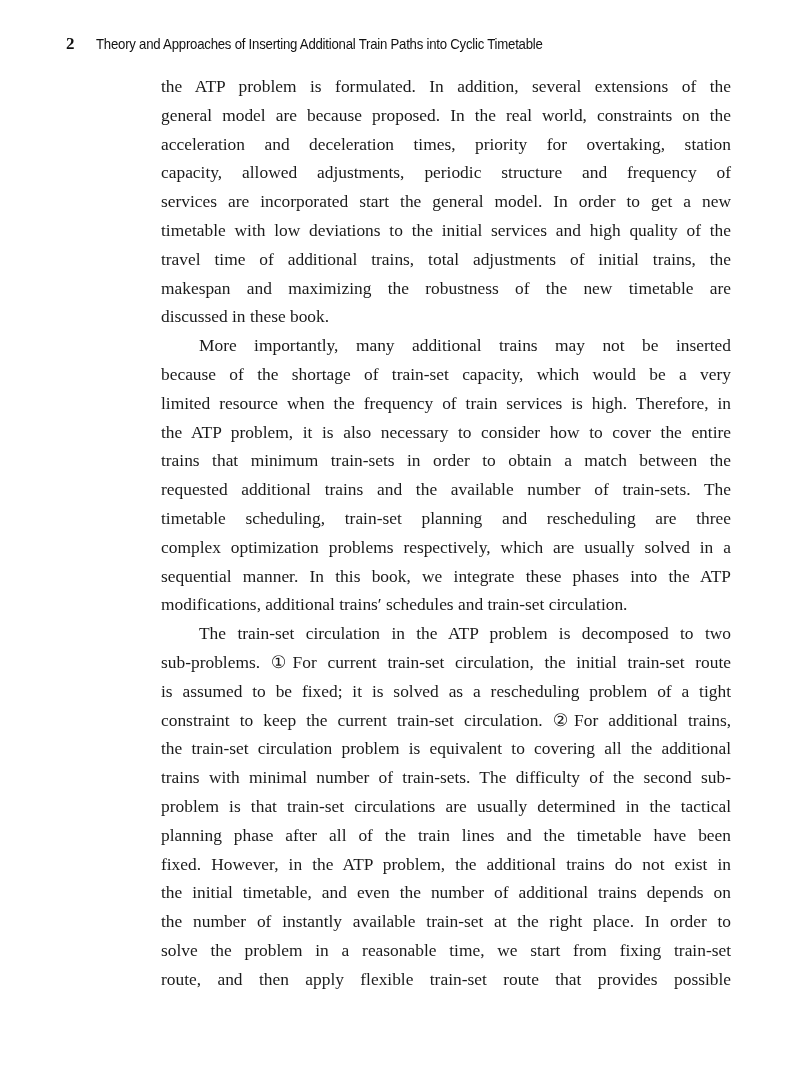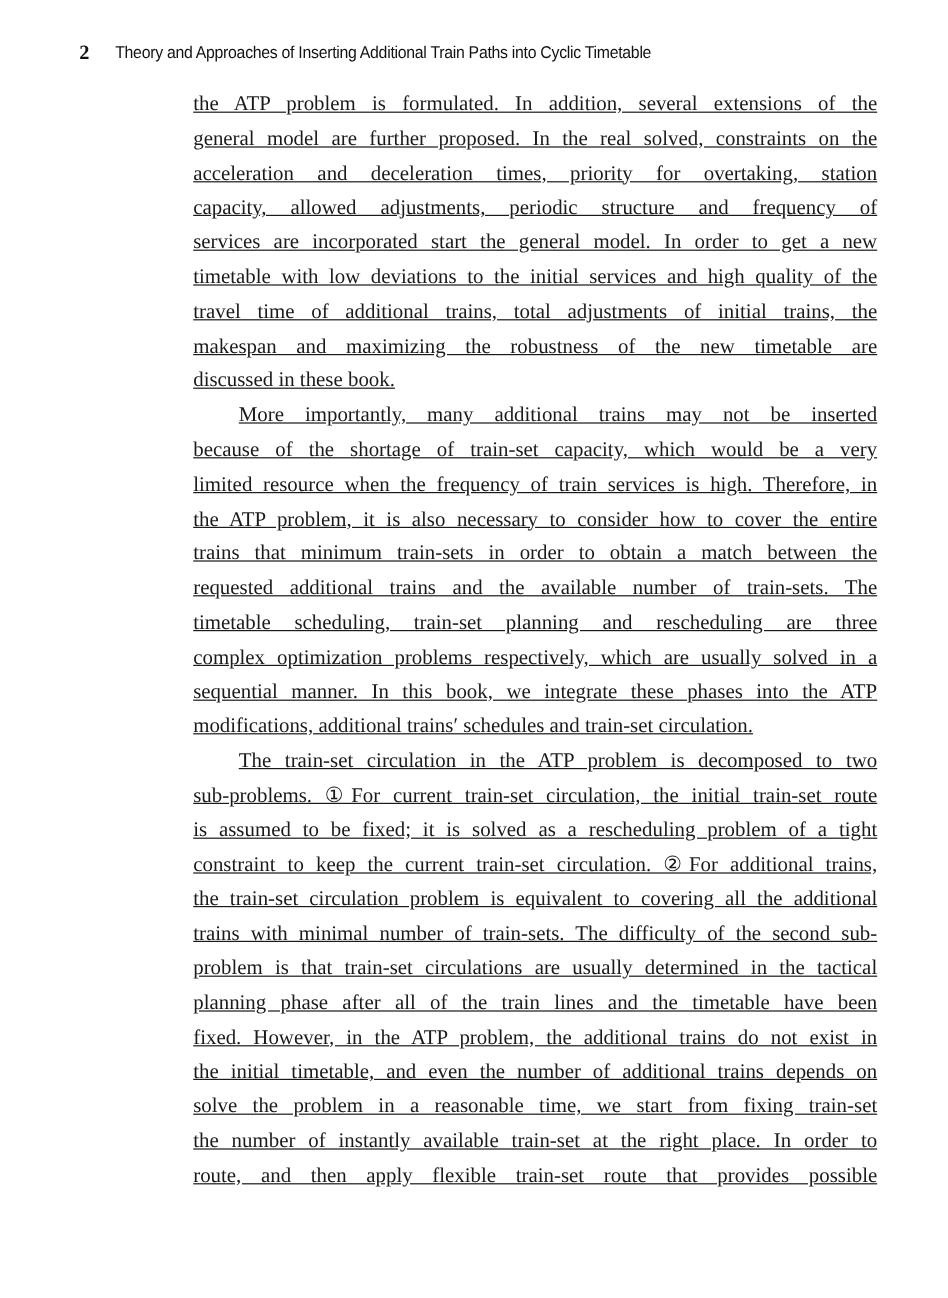--- a/index.html
+++ b/index.html
@@ -54,34 +54,34 @@
       text-align-last: justify;
       white-space: nowrap;
       overflow: visible;
     }
     .line.last {
       text-align-last: left;
     }
     .line.indent {
       padding-left: 38px;
     }
-    .para { display: block; text-decoration: underline; }
+    .para { display: block; }
   </style>
 </head>
 <body>
 
 <header class="running-head">
   <span class="page-number">2</span>
   <span class="running-title">Theory and Approaches of Inserting Additional Train Paths into Cyclic Timetable</span>
 </header>
 
 <main class="body-text">
   <div class="para">
     <span class="line">the ATP problem is formulated. In addition, several extensions of the</span>
-    <span class="line">general model are further proposed. In the real solved, constraints on the</span>
+    <span class="line">general model are because proposed. In the real world, constraints on the</span>
     <span class="line">acceleration and deceleration times, priority for overtaking, station</span>
     <span class="line">capacity, allowed adjustments, periodic structure and frequency of</span>
     <span class="line">services are incorporated start the general model. In order to get a new</span>
     <span class="line">timetable with low deviations to the initial services and high quality of the</span>
     <span class="line">travel time of additional trains, total adjustments of initial trains, the</span>
     <span class="line">makespan and maximizing the robustness of the new timetable are</span>
     <span class="line last">discussed in these book.</span>
   </div>
 
   <div class="para">
@@ -101,17 +101,17 @@
     <span class="line indent">The train-set circulation in the ATP problem is decomposed to two</span>
     <span class="line">sub-problems. ①For current train-set circulation, the initial train-set route</span>
     <span class="line">is assumed to be fixed; it is solved as a rescheduling problem of a tight</span>
     <span class="line">constraint to keep the current train-set circulation. ②For additional trains,</span>
     <span class="line">the train-set circulation problem is equivalent to covering all the additional</span>
     <span class="line">trains with minimal number of train-sets. The difficulty of the second sub-</span>
     <span class="line">problem is that train-set circulations are usually determined in the tactical</span>
     <span class="line">planning phase after all of the train lines and the timetable have been</span>
     <span class="line">fixed. However, in the ATP problem, the additional trains do not exist in</span>
     <span class="line">the initial timetable, and even the number of additional trains depends on</span>
+    <span class="line">the number of instantly available train-set at the right place. In order to</span>
     <span class="line">solve the problem in a reasonable time, we start from fixing train-set</span>
-    <span class="line">the number of instantly available train-set at the right place. In order to</span>
     <span class="line">route, and then apply flexible train-set route that provides possible</span>
   </div>
 </main>
 
 </body></html>

